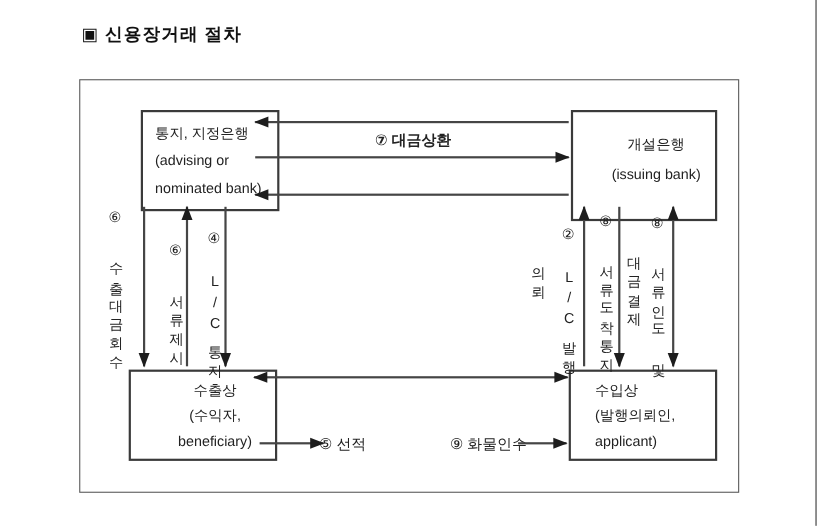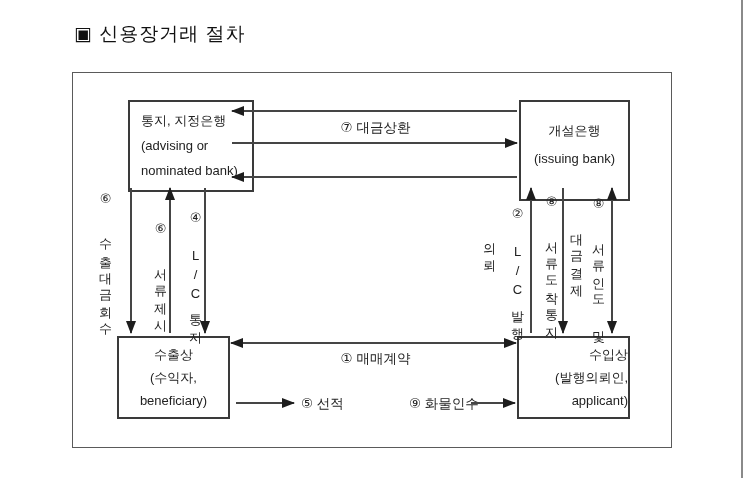--- a/index.html
+++ b/index.html
@@ -4,34 +4,34 @@
 <style>
   html,body{margin:0;padding:0;}
   body{
     width:743px;height:478px;background:#ffffff;
     font-family:"Liberation Sans","DejaVu Sans",sans-serif;
     color:#1f1f1f;position:relative;overflow:hidden;
   }
   .canvas{position:absolute;inset:0;}
   .title{
     position:absolute;left:74px;top:21px;
-    font-size:19px;font-weight:400;letter-spacing:1px;color:#111;
+    font-size:16px;font-weight:700;letter-spacing:1px;color:#111;
   }
   .frame{
     position:absolute;left:72px;top:72px;width:598px;height:374px;
     border:1px solid #5a5a5a;background:#fff;
   }
   .edge-line{position:absolute;right:0;top:0;width:2px;height:478px;background:#8a8a8a;}
   
-  .node{position:absolute;border:2px solid #3a3a3a;background:#fff;font-size:13px;color:#222;}
+  .node{position:absolute;border:2px solid #3a3a3a;background:#fff;font-size:13px;color:#222;padding-left:22px;}
   .node div{white-space:nowrap;}
   .node-advising{left:117px;top:100px;width:111px;height:82px;text-align:left;padding:6px 0 0 11px;line-height:25px;margin-left:11px;}
   .node-issuing{left:519px;top:100px;width:107px;height:82px;text-align:center;padding-top:15px;line-height:28px;}
   .node-exporter{left:117px;top:336px;width:109px;height:74px;text-align:center;padding-top:5px;line-height:23px;}
-  .node-importer{left:517px;top:336px;width:109px;height:74px;text-align:right;padding-top:5px;line-height:23px;}
+  .node-importer{left:517px;top:336px;width:109px;height:74px;text-align:left;padding-top:5px;line-height:23px;}
   
   .h-arrow{position:absolute;height:2px;background:#454545;}
   .h-arrow .head-l,.h-arrow .head-r{position:absolute;width:0;height:0;top:50%;}
   .h-arrow .head-l{left:-1px;transform:translateY(-50%);
     border-top:5px solid transparent;border-bottom:5px solid transparent;border-right:13px solid #1d1d1d;}
   .h-arrow .head-r{right:-1px;transform:translateY(-50%);
     border-top:5px solid transparent;border-bottom:5px solid transparent;border-left:13px solid #1d1d1d;}
   
   .v-arrow{position:absolute;width:2px;background:#454545;}
   .v-arrow .head-u,.v-arrow .head-d{position:absolute;width:0;height:0;left:50%;}
@@ -41,21 +41,21 @@
     border-left:5px solid transparent;border-right:5px solid transparent;border-top:13px solid #1d1d1d;}
   
   .hlabel{position:absolute;font-size:13.5px;color:#222;white-space:nowrap;}
   .hlabel.center{left:234px;width:283px;text-align:center;}
   .vlabel{
     position:absolute;writing-mode:vertical-rl;text-orientation:upright;
     font-size:13px;letter-spacing:4px;line-height:20px;color:#222;white-space:pre;
   }
   
   .a-reimb{left:232px;top:110px;width:285px;}
-  .l-reimb{top:119px;}
+  .l-reimb{top:119px;font-weight:bold;}
   .a-docsend{left:232px;top:142px;width:285px;}
   .l-docsend{top:151px;}
   .a-lcissue-notify{left:232px;top:176px;width:285px;}
   .l-lcissue-notify{top:184px;}
   
   .a-expcollect{left:130px;top:188px;height:145px;}
   .l-expcollect{left:95px;top:191px;}
   .a-docpresent{left:169px;top:188px;height:145px;}
   .l-docpresent{left:150px;top:221px;}
   .a-lcnotice{left:204px;top:188px;height:145px;}
@@ -68,21 +68,21 @@
   .l-docarrival{left:541px;top:194px;}
   .a-docdeliver{left:611px;top:188px;height:145px;}
   .l-docdeliver{left:588px;top:196px;}
   .l-docdeliver2{left:566px;top:224px;}
   
   .l-transport{top:306px;}
   .a-contract{left:231px;top:342px;width:285px;}
   .l-contract{top:350px;}
   
   .a-ship{left:236px;top:402px;width:58px;}
-  .l-ship{left:301px;top:395px;text-align:right;}
+  .l-ship{left:290px;top:395px;text-align:right;}
   .l-cargo{left:409px;top:395px;}
   .a-cargo{left:471px;top:402px;width:44px;}
 </style>
 </head>
 <body>
 
 <div class="canvas">
 
   <div class="title">▣ 신용장거래 절차</div>
   <div class="frame"></div>
@@ -151,21 +151,20 @@
       <span class="head-u"></span>
       <span class="head-d"></span>
     </div>
   <div class="vlabel l-docdeliver">⑧ 서류인도 및</div>
   <div class="vlabel l-docdeliver2">대금결제</div>
 
   <div class="h-arrow a-contract">
       <span class="head-l"></span>
       <span class="head-r"></span>
     </div>
-  <div class="hlabel center l-contract">① 매매계약</div>
 
   <div class="h-arrow a-ship">
       <span class="head-r"></span>
     </div>
   <div class="hlabel l-ship">⑤ 선적</div>
   <div class="hlabel l-cargo">⑨ 화물인수</div>
   <div class="h-arrow a-cargo">
       <span class="head-r"></span>
     </div>
 

